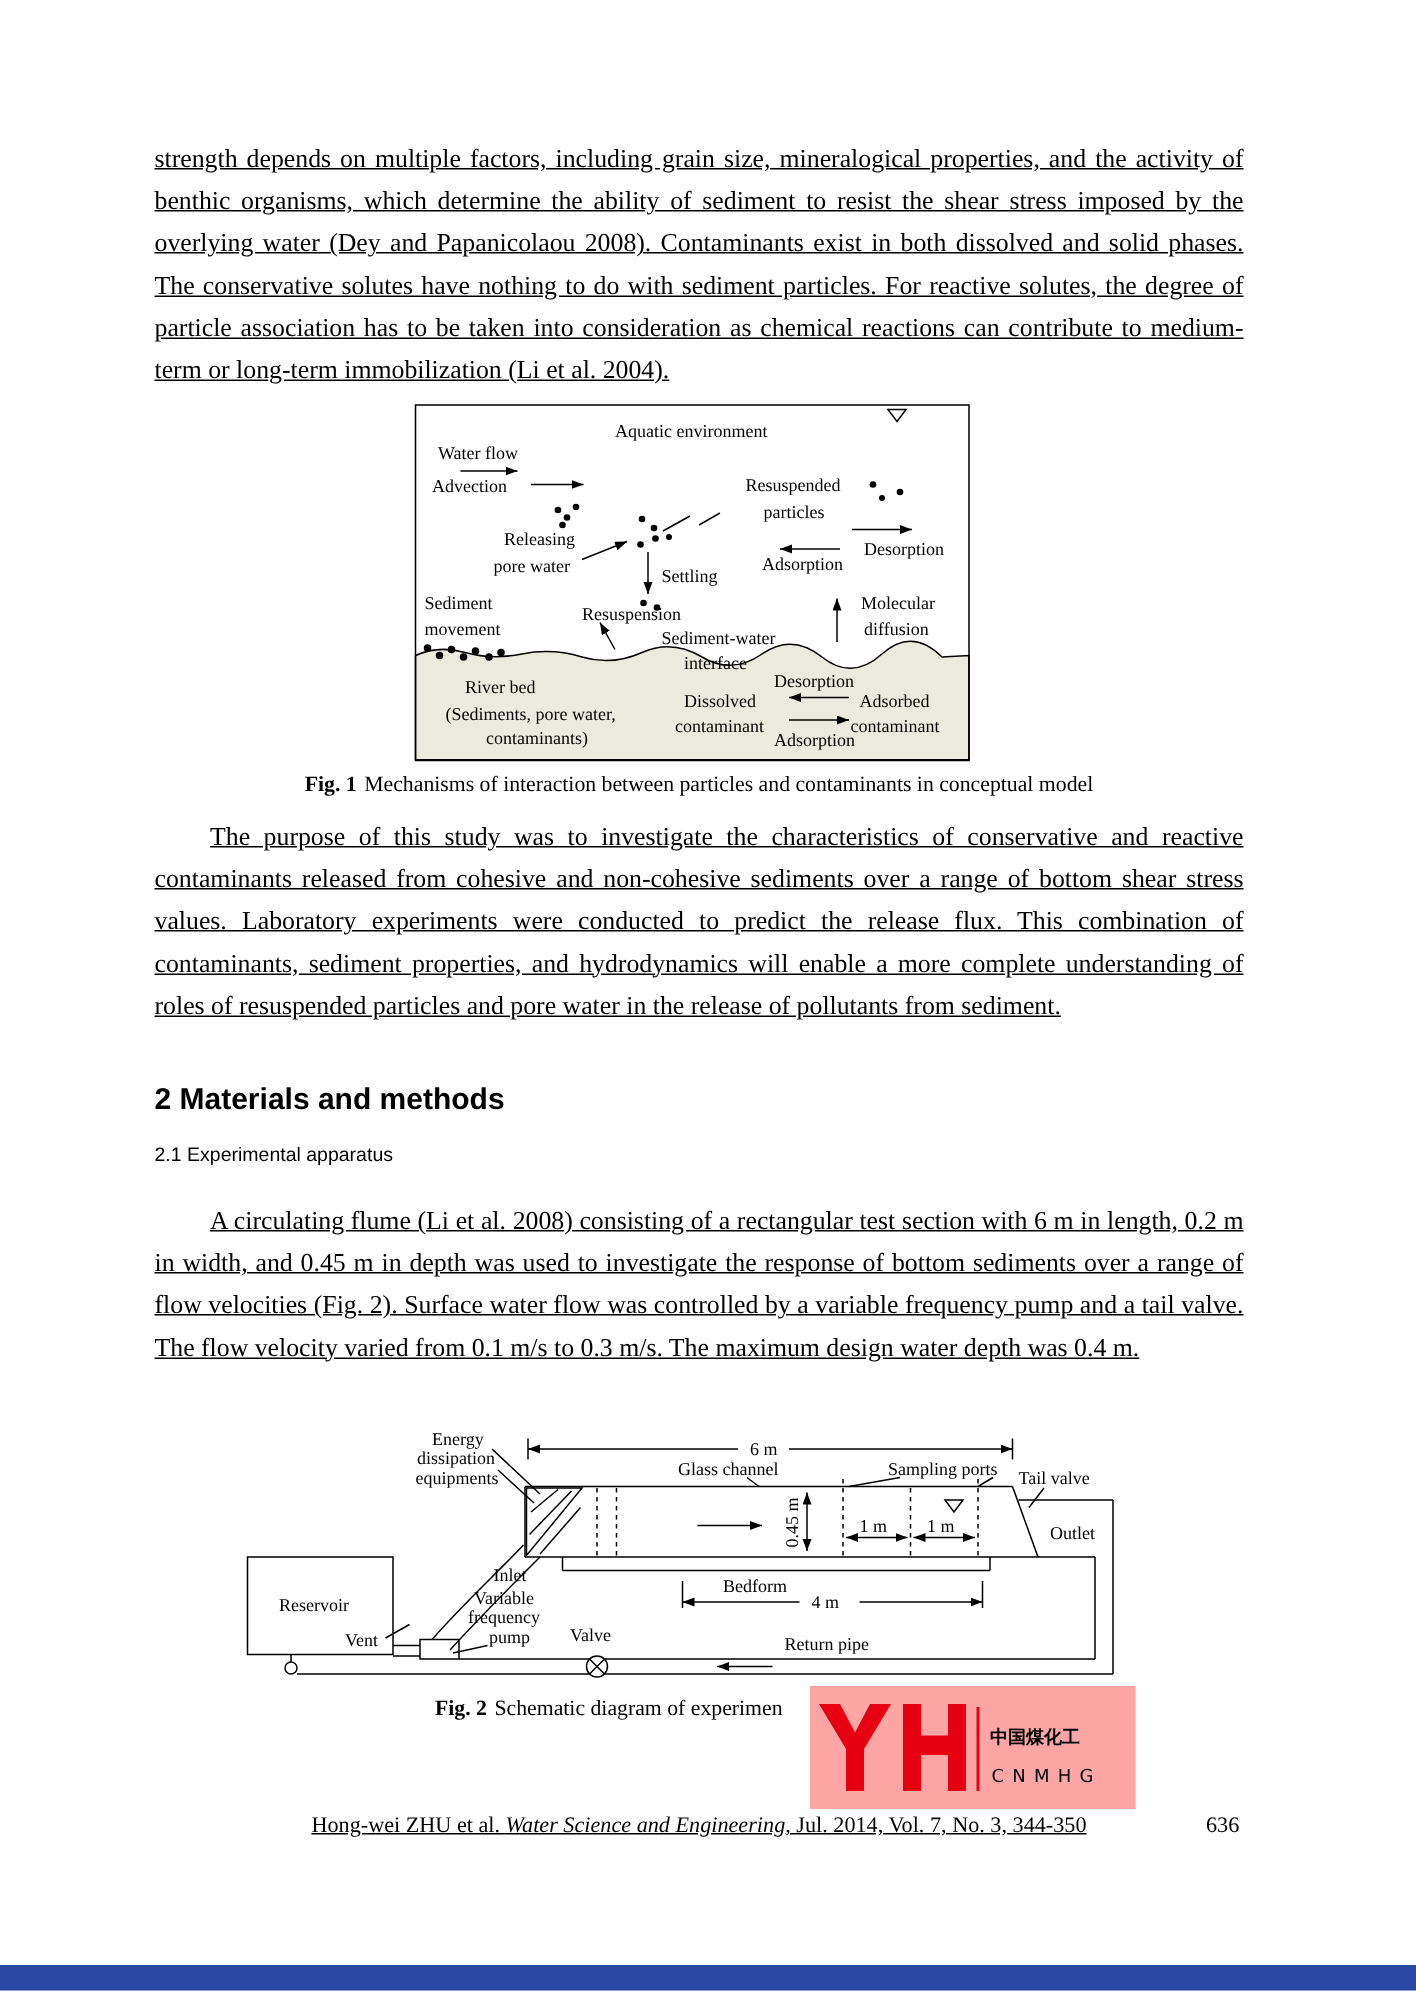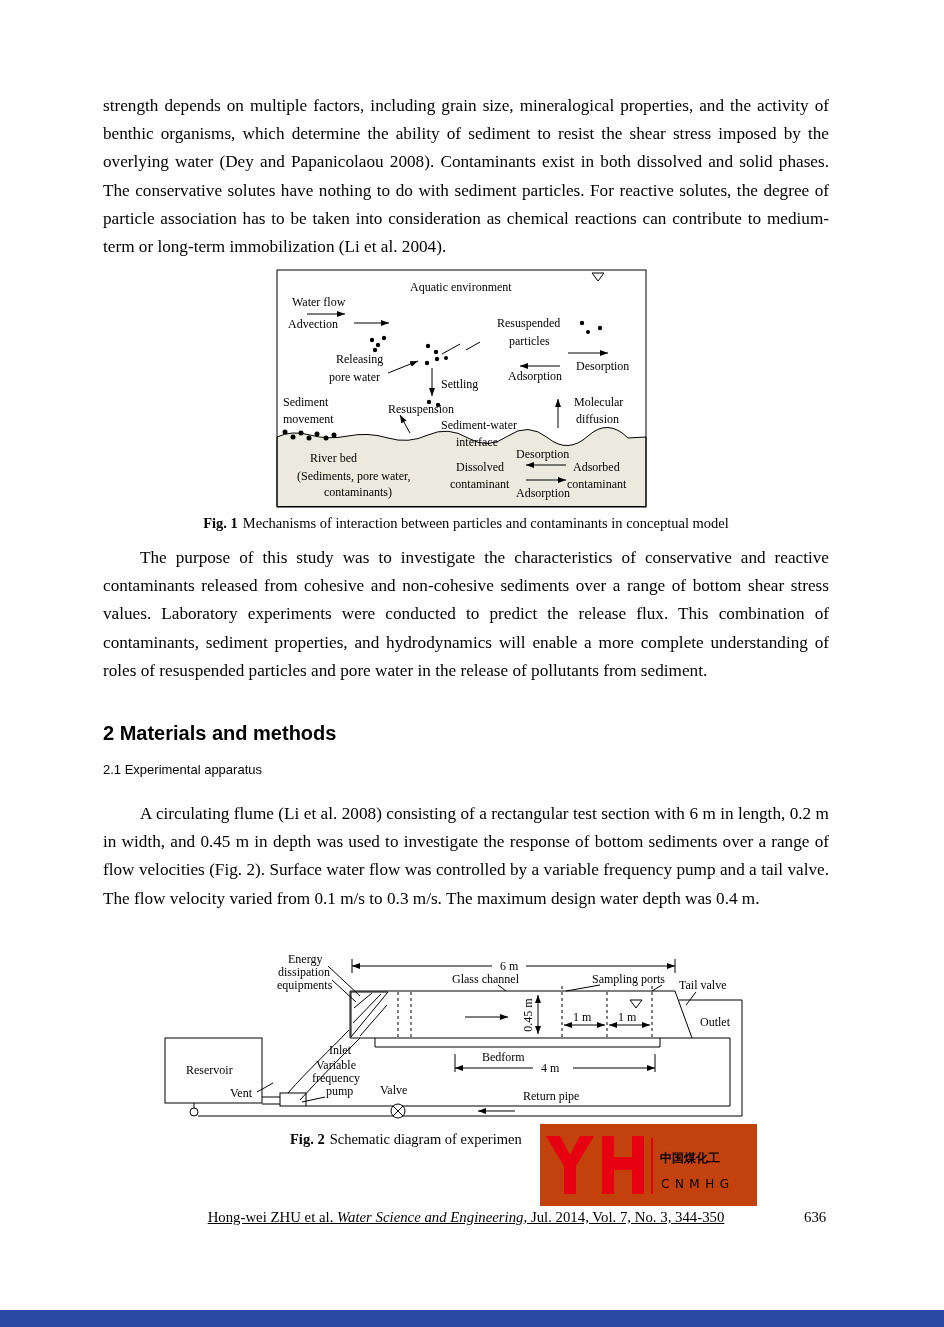--- a/index.html
+++ b/index.html
@@ -1,19 +1,19 @@
 <!DOCTYPE html>
 <html><head>
 <meta charset="utf-8">
 <style>
   * { margin:0; padding:0; box-sizing:border-box; }
   html,body { width:944px; height:1327px; }
   body { background:#ffffff; color:#000; font-family:"Liberation Serif", serif; position:relative; overflow:hidden; }
   .abs { position:absolute; }
-  .para { left:103px; width:726px; text-align:justify; font-size:17.2px; line-height:28.2px; }
+  .para { left:103px; width:726px; text-align:justify; font-size:17.2px; line-height:28.2px;text-decoration:underline; }
   .indent { text-indent:37px; }
   .caption { font-size:14.5px; }
   .cap-text { margin-left:5px; }
   .heading1 { font-family:"Liberation Sans", sans-serif; font-weight:bold; font-size:20px; }
   .heading2 { font-family:"Liberation Sans", sans-serif; font-weight:normal; font-size:13px; }
   .footer { font-size:14.8px; }
   svg text { font-family:"Liberation Serif", serif; font-size:12px; fill:#000; }
 </style>
 </head>
 <body>
@@ -205,21 +205,21 @@
     <text transform="translate(402,65) rotate(-90)" text-anchor="middle">0.45 m</text>
     <text x="443" y="71">1 m</text>
     <text x="488" y="71">1 m</text>
     <text x="411" y="122">4 m</text>
   </svg>
 
   <div class="abs caption" style="left:290px;top:1131px;">
     <b>Fig. 2</b><span class="cap-text">Schematic diagram of experimen</span>
   </div>
 
-  <div class="abs" style="left:540px;top:1124px;width:217px;height:82px;background:#c2410c;">
+  <div class="abs" style="left:540px;top:1124px;width:217px;height:82px;background:#fca5a5;">
     <svg width="217" height="82" viewBox="0 0 217 82">
       <g fill="#e60012">
         <path d="M6,12 L20,12 L30,31 L40,12 L54,12 L36,42 L36,70 L24,70 L24,42 Z"></path>
         <path d="M62,12 L74,12 L74,33 L92,33 L92,12 L104,12 L104,70 L92,70 L92,46 L74,46 L74,70 L62,70 Z"></path>
       </g>
       <line x1="112" y1="14" x2="112" y2="70" stroke="#e60012" stroke-width="2"></line>
       <text x="120" y="38" font-size="20" font-weight="bold" fill="#1a1a1a" style="font-family:'DejaVu Sans',sans-serif">中国煤化工</text>
       <text x="121" y="64" font-size="13" letter-spacing="5.5" fill="#333333" style="font-family:'DejaVu Sans',sans-serif">CNMHG</text>
     </svg>
   </div>

